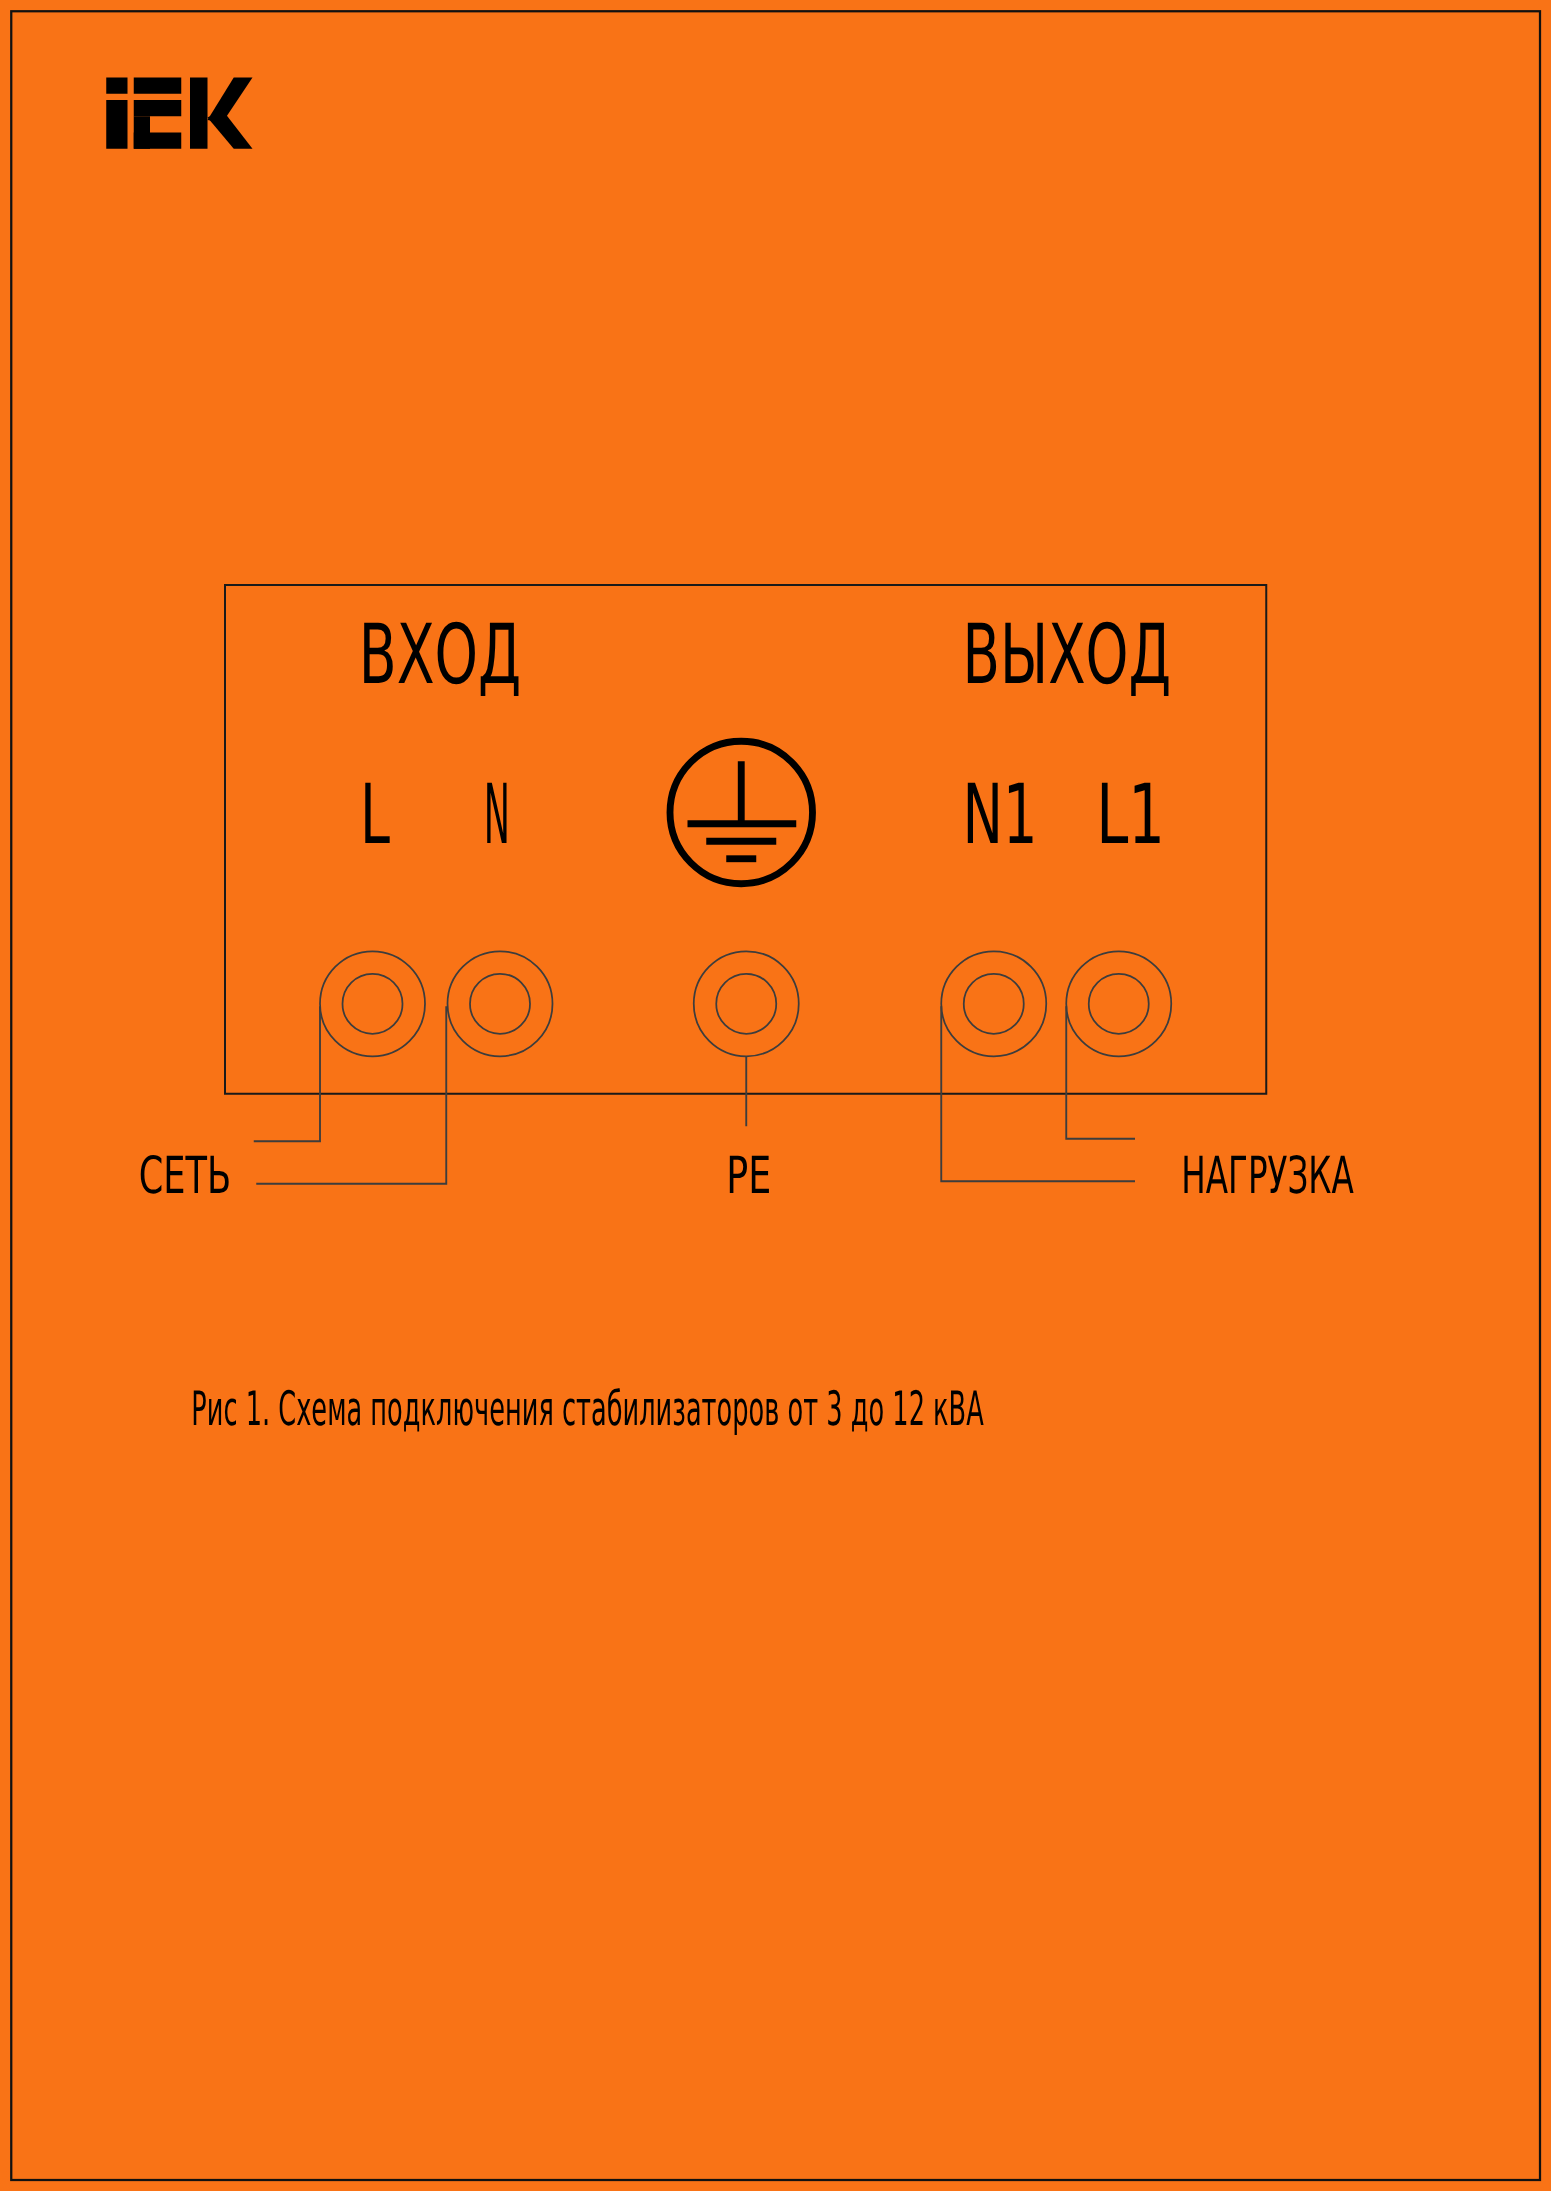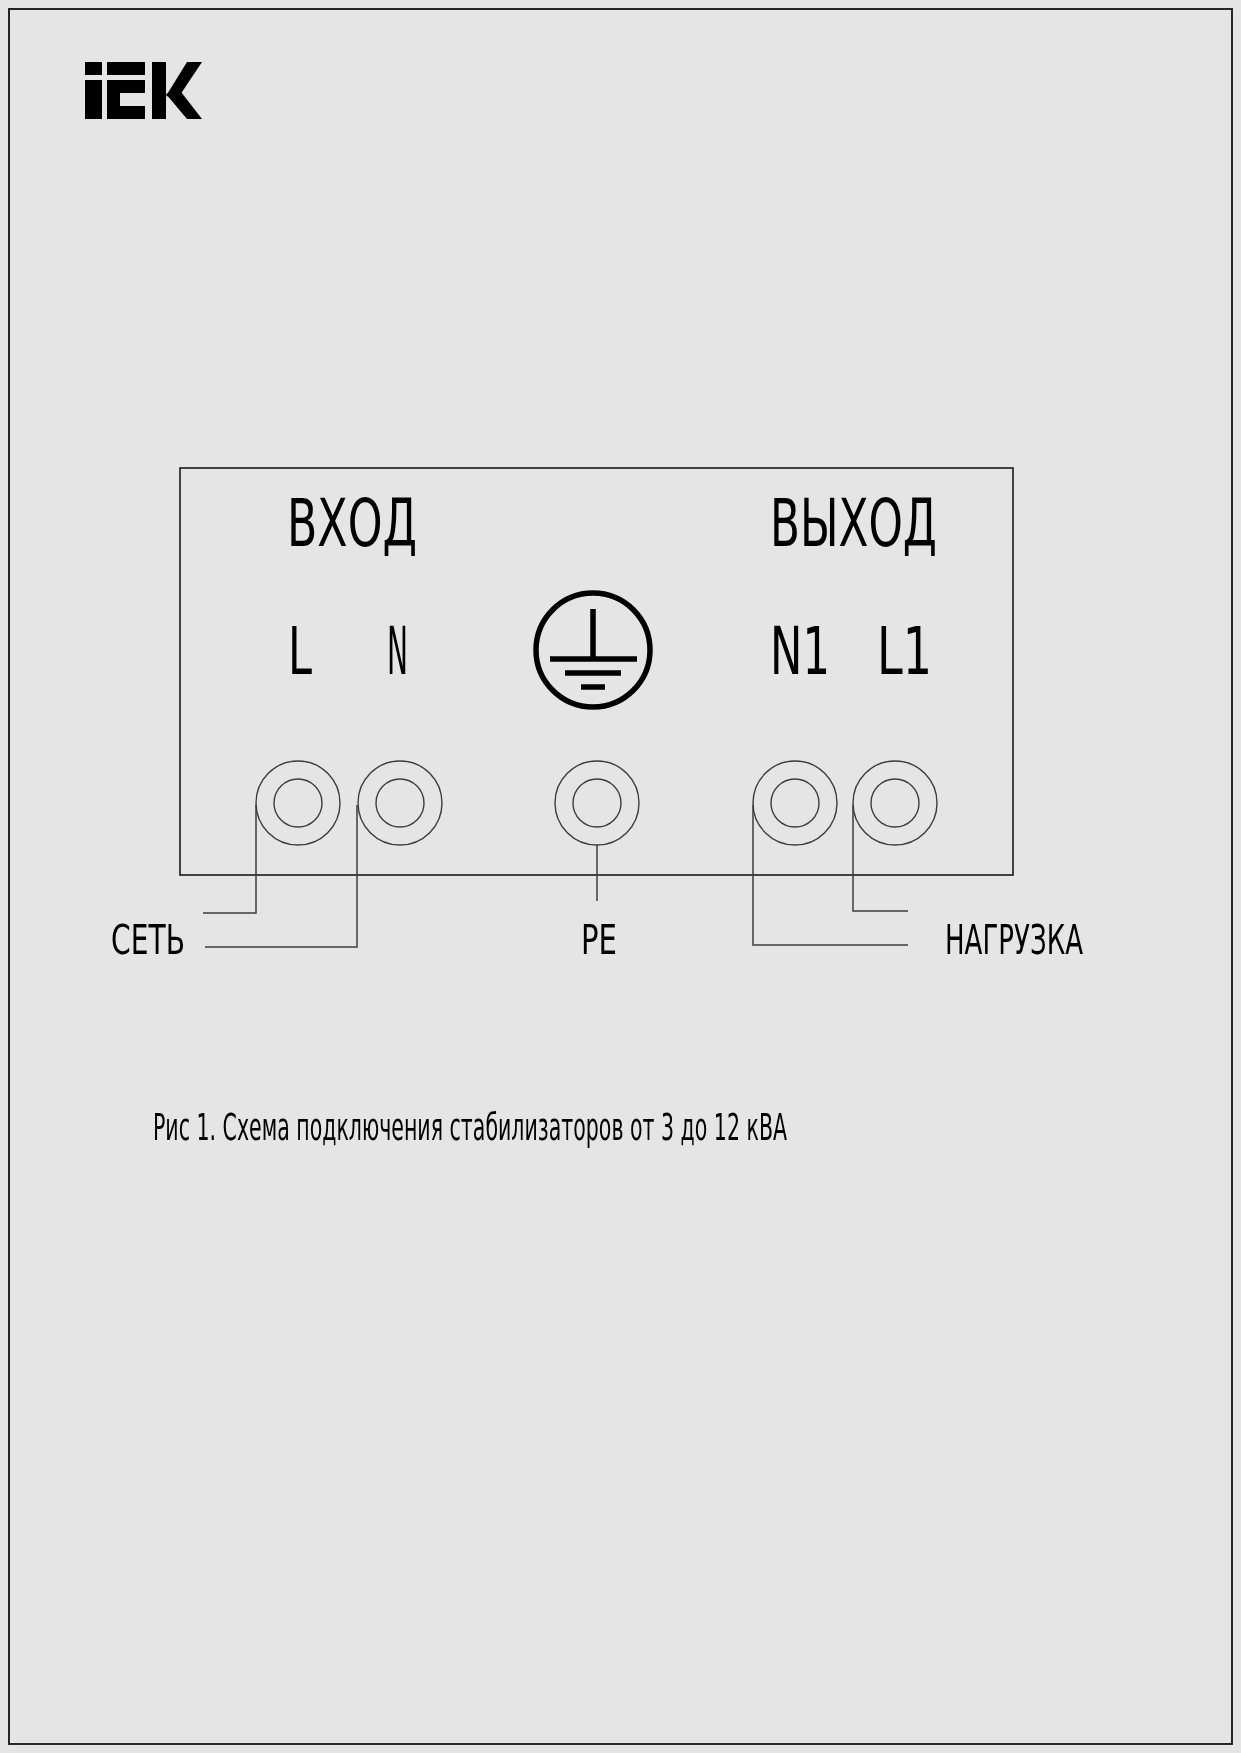--- a/index.html
+++ b/index.html
@@ -4,21 +4,21 @@
 <style>
   html, body {
     margin: 0;
     padding: 0;
     background: #ffffff;
   }
   .page {
     position: relative;
     width: 1241px;
     height: 1753px;
-    background: #e5e5e5;
+    background: #f97316;
     overflow: hidden;
     font-family: "DejaVu Sans", sans-serif;
   }
   .page-svg {
     position: absolute;
     left: 0;
     top: 0;
     width: 1241px;
     height: 1753px;
     display: block;

